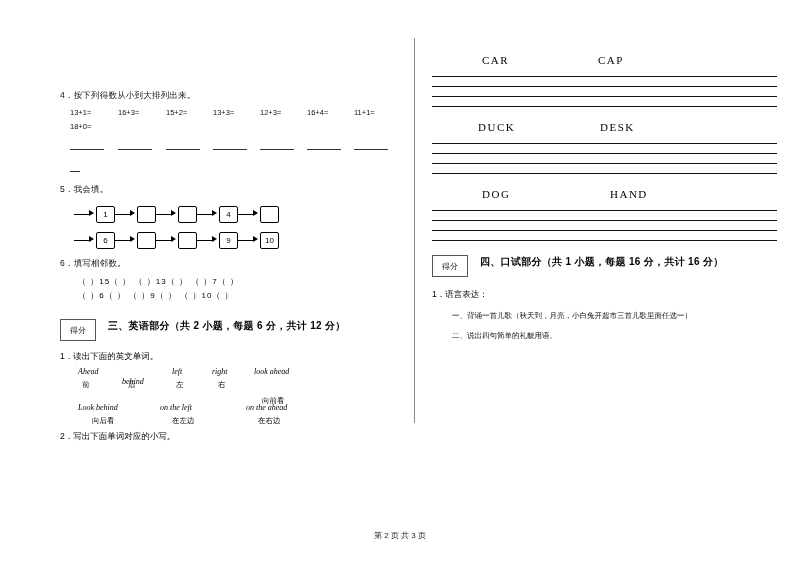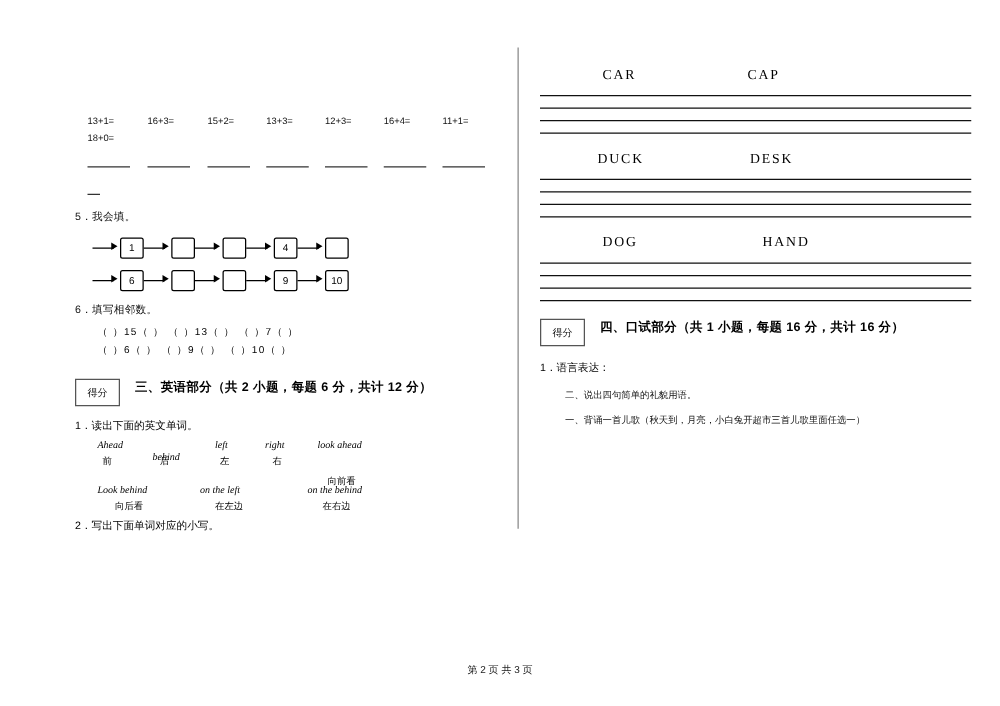--- a/index.html
+++ b/index.html
@@ -230,20 +230,21 @@
 </style>
 </head>
 <body>
 
 <div class="page">
 
   <div class="divider"></div>
 
   <div class="left-col">
 
+    <div class="q-line">4．按下列得数从小到大排列出来。</div>
 
     <div class="expr-row">
       <span class="expr" style="left:0px;">13+1=</span>
       <span class="expr" style="left:48px;">16+3=</span>
       <span class="expr" style="left:96px;">15+2=</span>
       <span class="expr" style="left:143px;">13+3=</span>
       <span class="expr" style="left:190px;">12+3=</span>
       <span class="expr" style="left:237px;">16+4=</span>
       <span class="expr" style="left:284px;">11+1=</span>
       <span class="expr" style="left:0px; top:14px;">18+0=</span>
@@ -311,21 +312,21 @@
       <span class="w-cn" style="left:140px;">右</span>
       <span class="w-en" style="left:176px;">look ahead</span>
       <span class="w-cn" style="left:184px;margin-top:16px;">向前看</span>
     </div>
 
     <div class="word-block" style="margin-top:10px;">
       <span class="w-en" style="left:0px;">Look behind</span>
       <span class="w-cn" style="left:14px;">向后看</span>
       <span class="w-en" style="left:82px;">on the left</span>
       <span class="w-cn" style="left:94px;">在左边</span>
-      <span class="w-en" style="left:168px;">on the behind</span>
+      <span class="w-en" style="left:168px;">on the ahead</span>
       <span class="w-cn" style="left:180px;">在右边</span>
     </div>
 
     <div class="sub-q" style="margin-top:2px;">2．写出下面单词对应的小写。</div>
   </div>
 
   <div class="right-col">
 
     <div class="word-pair">
       <span class="wp" style="left:50px;">CAR</span>
@@ -356,18 +357,18 @@
       <div></div>
       <div></div>
     </div>
 
     <div class="section-head" style="margin-top:14px;">
       <div class="stamp">得分</div>
       <div class="section-title">四、口试部分（共 1 小题，每题 16 分，共计 16 分）</div>
     </div>
 
     <div class="right-sub">1．语言表达：</div>
+    <div class="right-item">一、背诵一首儿歌（秋天到，月亮，小白兔开超市三首儿歌里面任选一）</div>
     <div class="right-item">二、说出四句简单的礼貌用语。</div>
-    <div class="right-item">一、背诵一首儿歌（秋天到，月亮，小白兔开超市三首儿歌里面任选一）</div>
   </div>
 
   <div class="footer">第 2 页 共 3 页</div>
 </div>
 
 </body></html>

